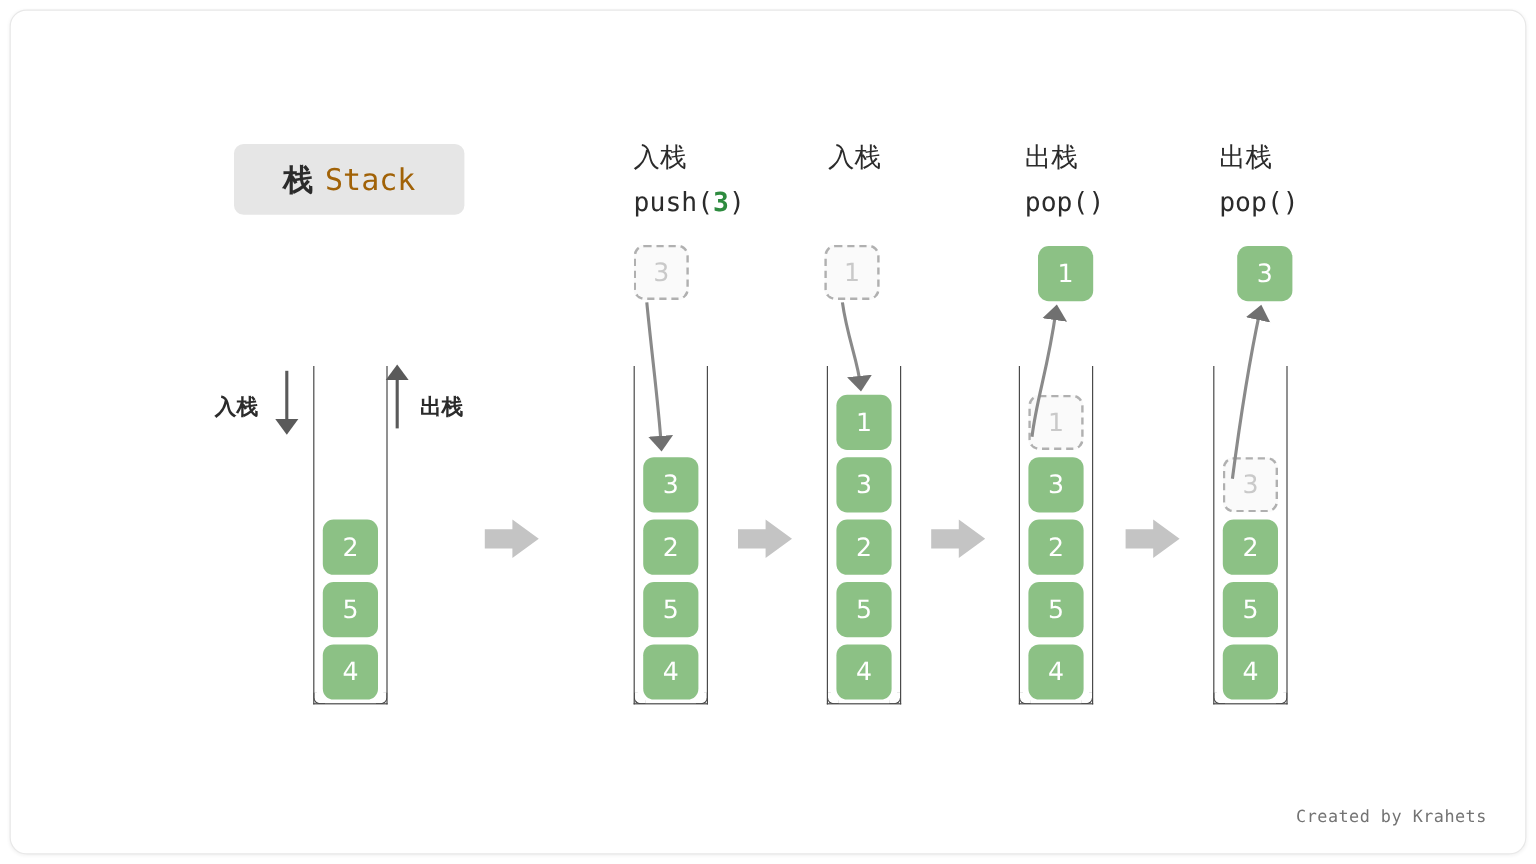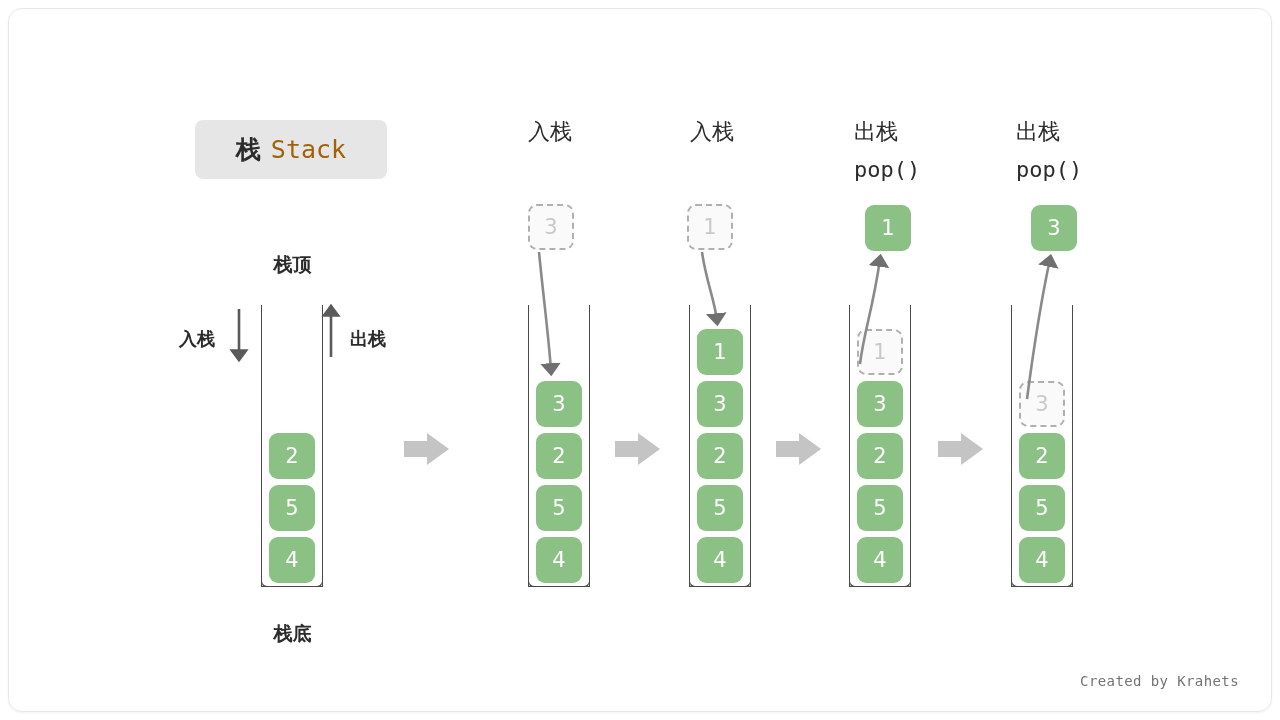--- a/index.html
+++ b/index.html
@@ -238,40 +238,39 @@
 </head>
 <body>
 
 <div class="card">
 
   <div class="title-badge">
     <span class="t-cn">栈</span>
     <span class="t-en">Stack</span>
   </div>
 
-  <div class="lbl-top">栈顶</div>
-  <div class="lbl-bottom">栈底</div>
   <div class="lbl-in">入栈</div>
   <div class="lbl-out">出栈</div>
 
   <div class="stack" style="left:252px; top:296px;">
     <div class="wall-l"></div>
     <div class="wall-r"></div>
     <div class="floor"></div>
     <div class="corner-l"></div>
     <div class="corner-r"></div>
     <div class="cells">
       <div class="cell solid">4</div>
       <div class="cell solid">5</div>
       <div class="cell solid">2</div>
     </div>
   </div>
 
   <div class="col-head" style="left:519px;">
     <span class="cn">入栈</span>
+    <span class="code"><span>push(</span><span class="arg">3</span><span>)</span></span>
   </div>
   <div class="float-box ghost" style="left:519px; top:195px;">3</div>
   <div class="stack" style="left:519px; top:296px;">
     <div class="wall-l"></div>
     <div class="wall-r"></div>
     <div class="floor"></div>
     <div class="corner-l"></div>
     <div class="corner-r"></div>
     <div class="cells">
       <div class="cell solid">4</div>

